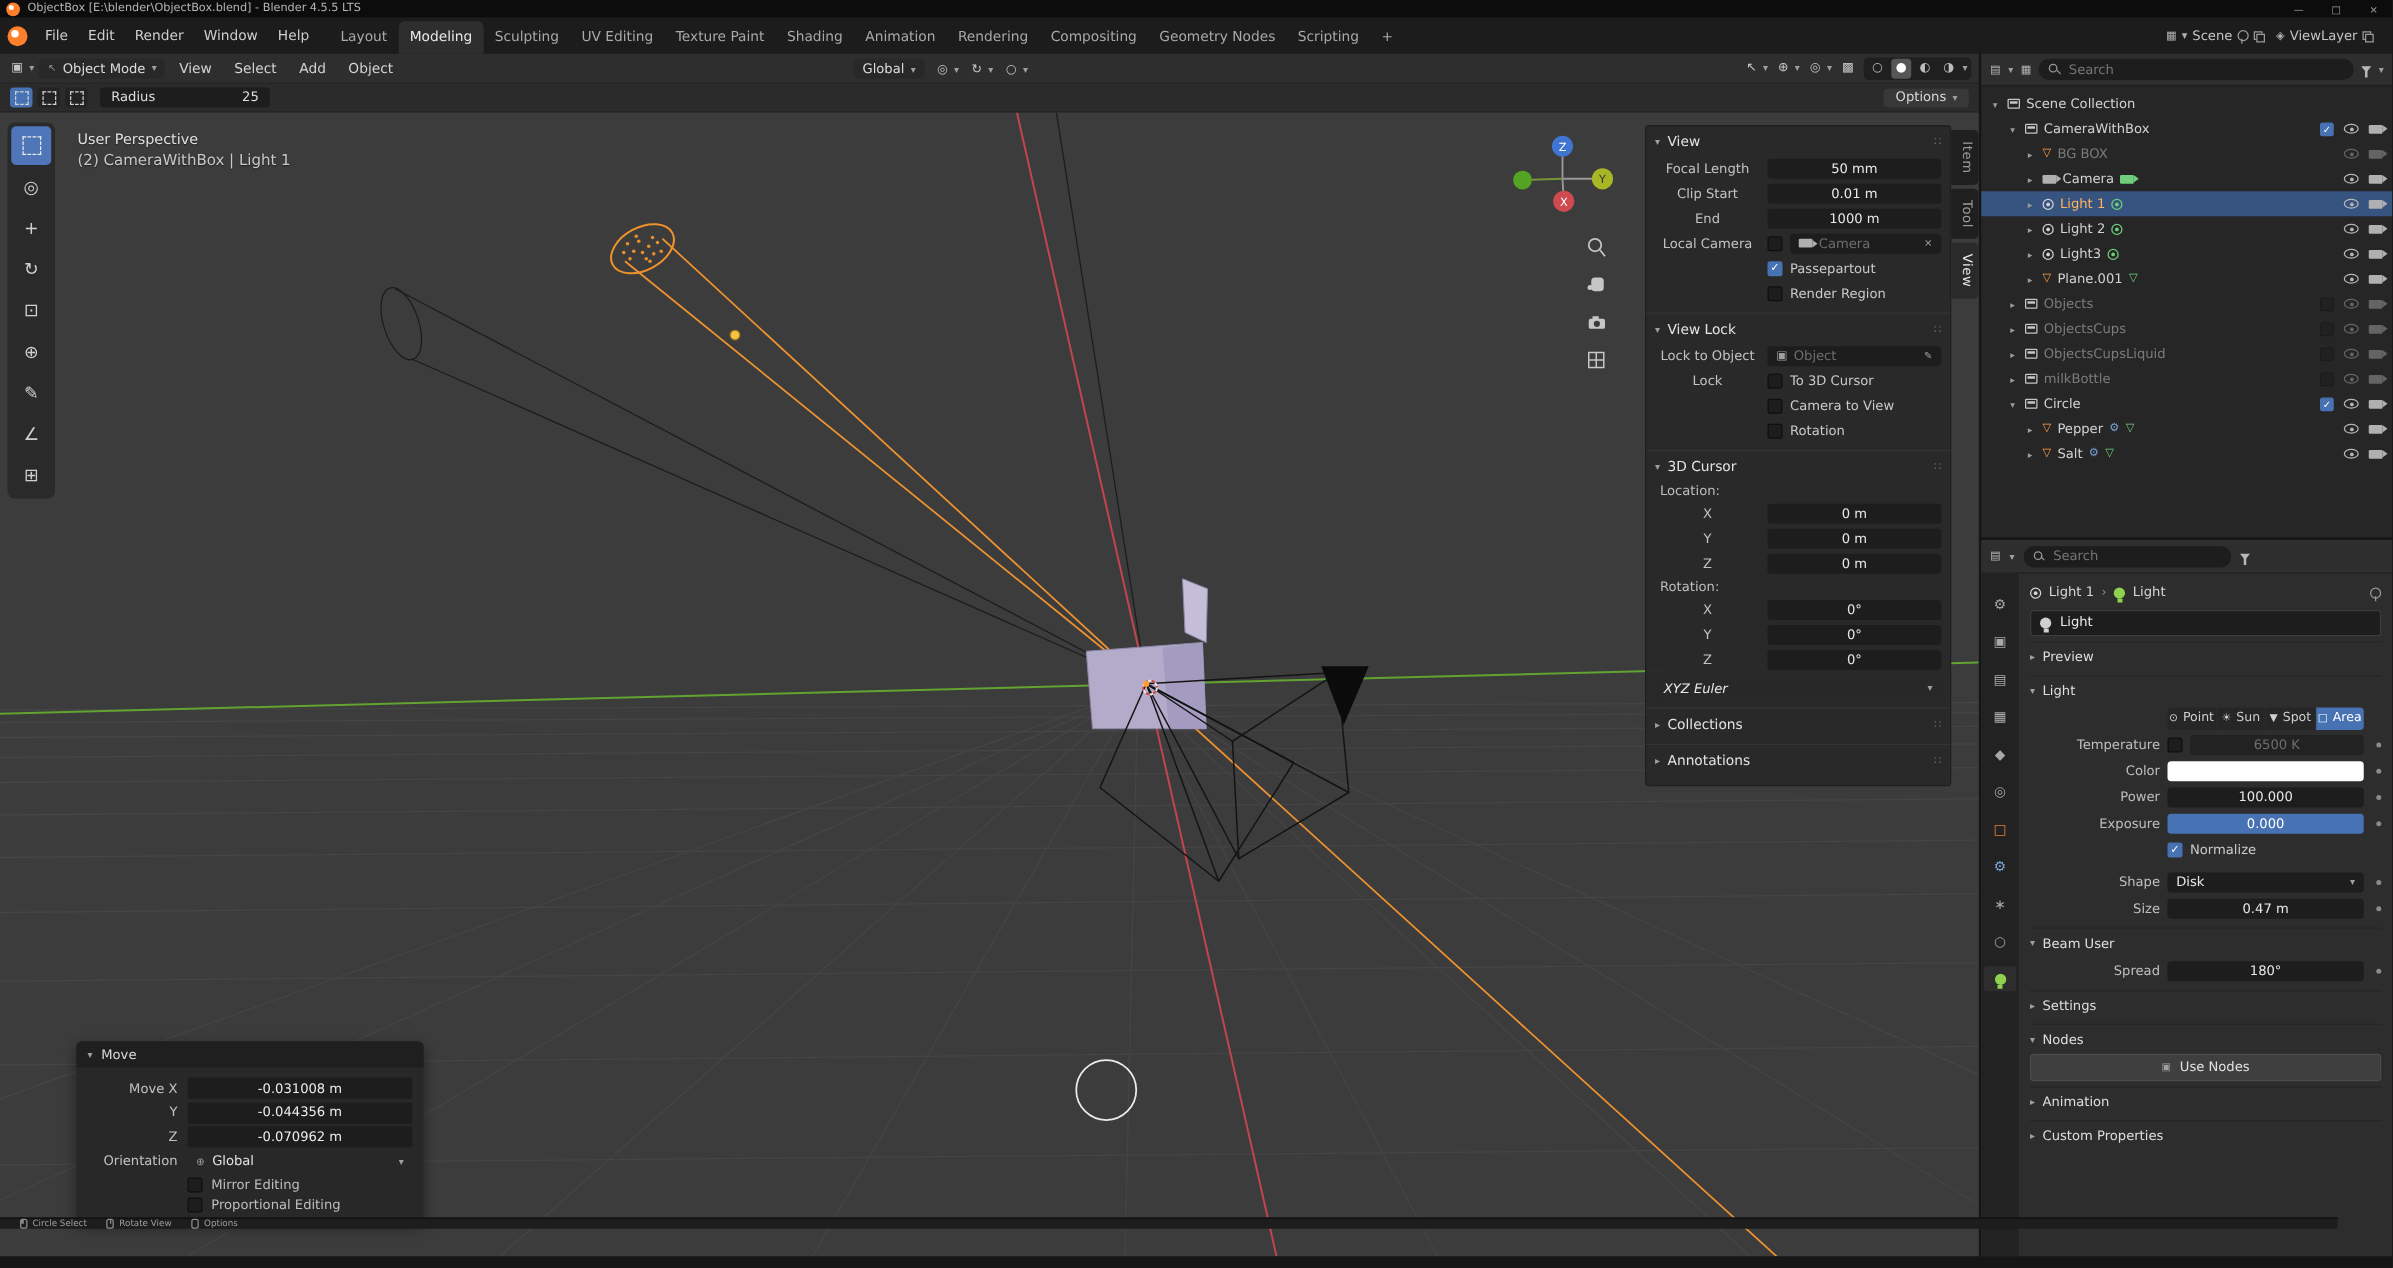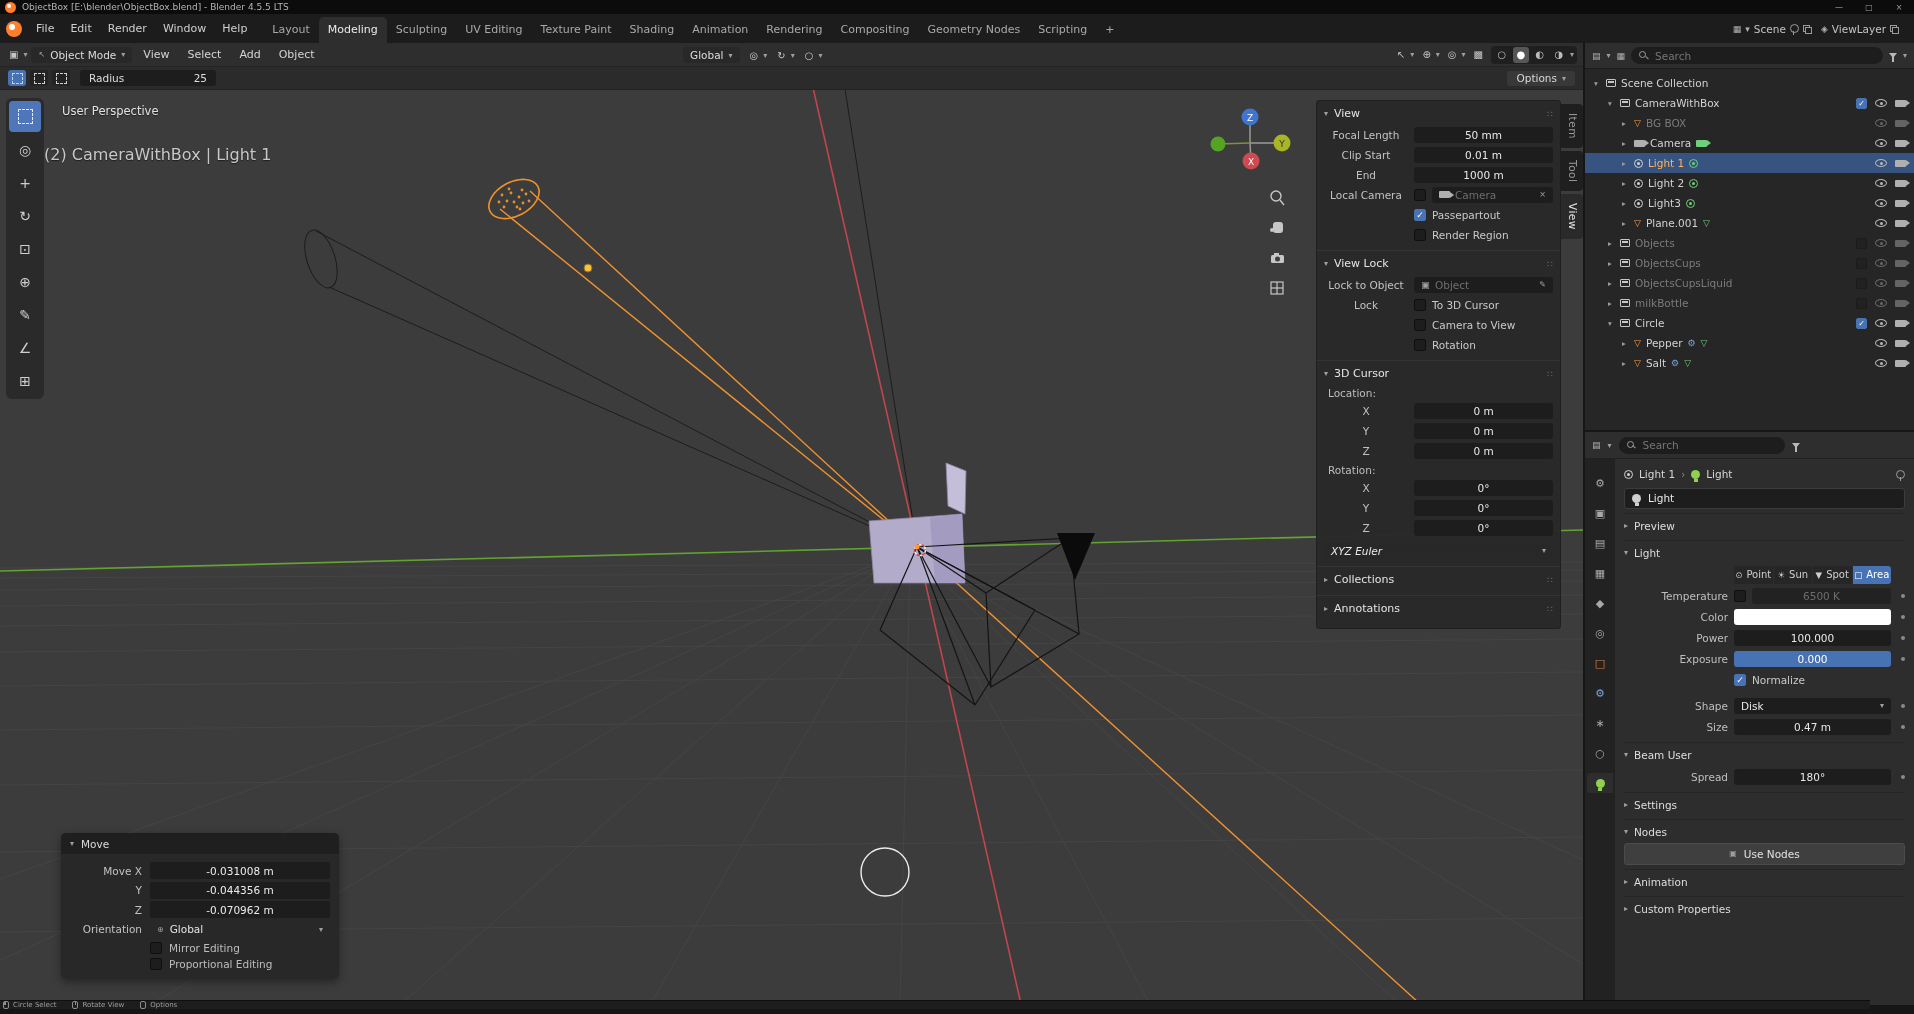--- a/index.html
+++ b/index.html
@@ -47,21 +47,21 @@
   #toolsettings{position:absolute;left:0;top:67px;width:1583px;height:23px;background:#2b2b2b;border-bottom:1px solid #232323;display:flex;align-items:center;padding:0 8px;gap:4px;box-sizing:border-box;}
   .ts-icon{width:18px;height:16px;background:#232323;border-radius:3px;display:flex;align-items:center;justify-content:center;flex-shrink:0;}
   .ts-icon.active{background:#4772b3;}
   .ts-glyph{width:9px;height:9px;border:1px dashed #cfcfcf;}
   .radius-slider{width:118px;height:16px;background:#1d1d1d;border-radius:3px;display:flex;align-items:center;justify-content:space-between;padding:0 9px;font-size:10.5px;color:#dedede;margin-left:6px;}
   .options-btn{margin-left:auto;display:flex;gap:5px;align-items:center;background:#383838;border-radius:3px;padding:1.5px 9px;font-size:10.5px;color:#d8d8d8;}
 
   
   #viewport{position:absolute;left:0;top:90px;width:1583px;height:915px;background:#3c3c3c;overflow:hidden;}
   #vp-text1{position:absolute;left:62px;top:14px;font-size:11.5px;color:#e2e2e2;text-shadow:0 1px 1px rgba(0,0,0,.5);}
-  #vp-text2{position:absolute;left:44px;top:31px;font-size:16px;color:#c8c8c8;text-shadow:0 1px 1px rgba(0,0,0,.5);margin-top:24px;}
+  #vp-text2{position:absolute;left:62px;top:31px;font-size:12px;color:#c8c8c8;text-shadow:0 1px 1px rgba(0,0,0,.5);}
 
   
   #toolbar{position:absolute;left:6px;top:8px;width:38px;background:rgba(41,41,41,.92);border-radius:6px;padding:3px 0;display:flex;flex-direction:column;align-items:center;gap:2px;}
   .tool-btn{width:32px;height:31px;border-radius:4px;display:flex;align-items:center;justify-content:center;font-size:14px;color:#cfcfcf;}
   .tool-btn.active{background:#4f76b8;color:#fff;}
   .boxsel-glyph{width:13px;height:13px;border:1px dashed #eaeaea;}
 
   
   #npanel{position:absolute;left:1316px;top:10px;width:245px;background:rgba(40,40,40,.97);border:1px solid #1f1f1f;border-radius:3px;box-sizing:border-box;padding-bottom:4px;}
   .np-sec{padding:2px 7px 5px;border-top:1px solid #343434;}
@@ -168,21 +168,21 @@
   #movepanel{position:absolute;left:61px;top:833px;width:278px;background:rgba(40,40,40,.96);border-radius:5px;overflow:hidden;font-size:10.5px;box-shadow:0 3px 10px rgba(0,0,0,.4);}
   .mp-head{height:21px;background:#1f1f1f;display:flex;align-items:center;gap:7px;padding:0 9px;color:#dadada;}
   .mp-body{padding:6px 9px 9px;}
   .mp-row{display:flex;align-items:center;height:18px;margin:1.5px 0;gap:8px;}
   .mp-label{width:72px;text-align:right;color:#c2c2c2;flex-shrink:0;}
   .mp-field{flex:1;height:17px;background:#1d1d1d;border-radius:2px;display:flex;align-items:center;justify-content:center;color:#ececec;}
   .mp-drop{flex:1;height:17px;background:#282828;border-radius:3px;display:flex;align-items:center;gap:6px;padding:0 7px;color:#e2e2e2;}
   .mp-check{display:flex;gap:7px;align-items:center;margin:4px 0 0 80px;color:#bdbdbd;}
 
   
-  #statusbar{position:absolute;left:0;top:1000px;width:1870px;height:9px;background:#1d1d1d;border-top:1px solid #0f0f0f;display:flex;align-items:center;gap:16px;padding:0 3px;font-size:7px;color:#9f9f9f;box-sizing:border-box;}
+  #statusbar{position:absolute;left:0;top:974px;width:1870px;height:9px;background:#1d1d1d;border-top:1px solid #0f0f0f;display:flex;align-items:center;gap:16px;padding:0 16px;font-size:7px;color:#9f9f9f;box-sizing:border-box;}
   .sb-item{display:flex;align-items:center;gap:4px;}
   .mouse-ic{width:4px;height:6px;border:1px solid #8e8e8e;border-radius:2px;position:relative;}
   .mouse-ic.left::before{content:"";position:absolute;left:0;top:0;width:2px;height:2.5px;background:#8e8e8e;}
   .mouse-ic.mid::before{content:"";position:absolute;left:1.2px;top:0;width:1.2px;height:2.5px;background:#8e8e8e;}
 </style>
 </head>
 <body>
 
 <div id="app">
 

